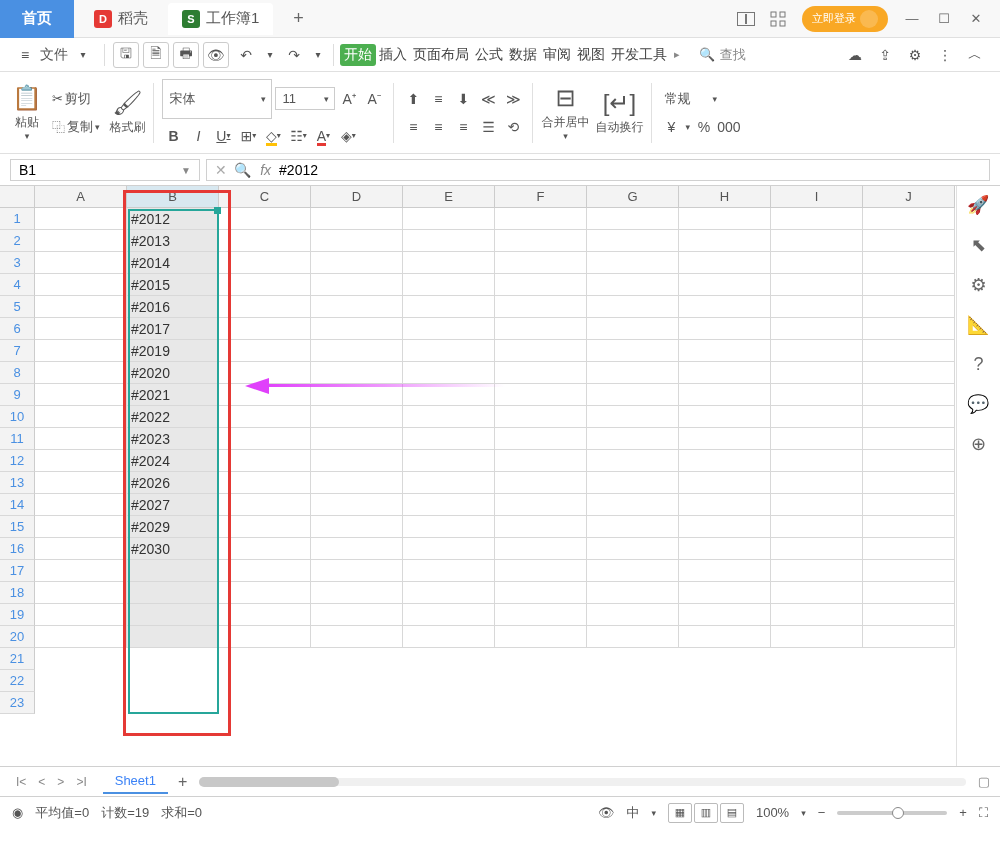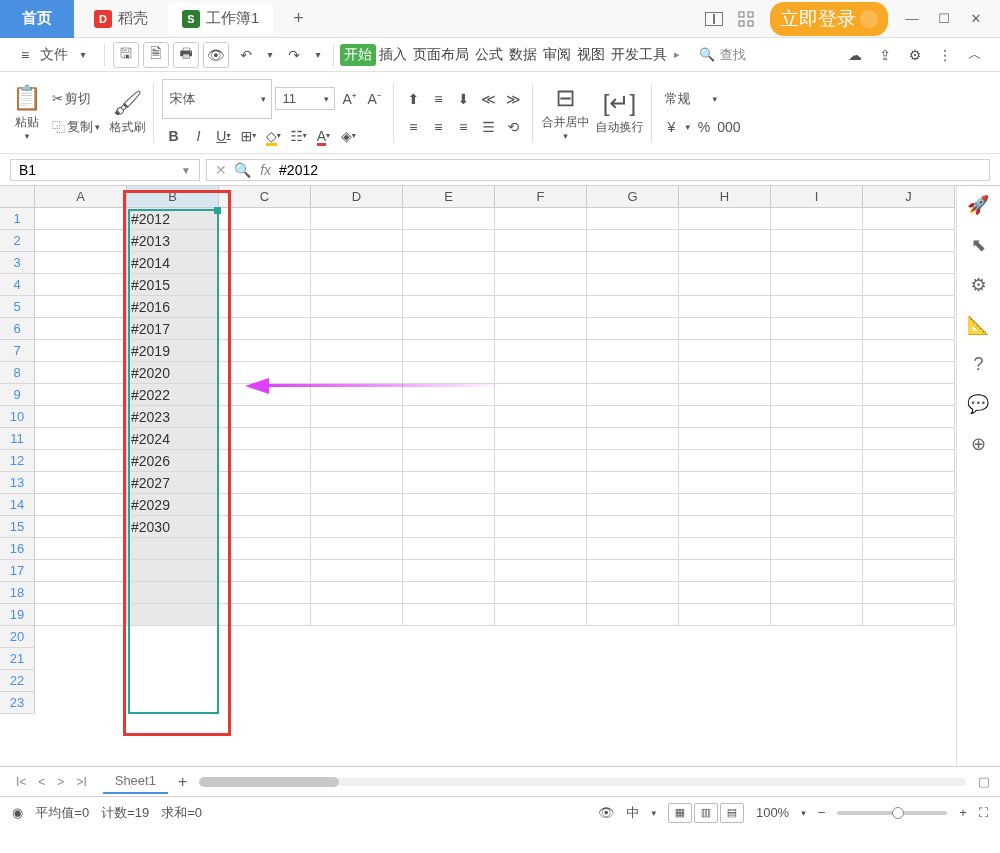--- a/index.html
+++ b/index.html
@@ -7,21 +7,21 @@
 
 
 .titlebar { height: 38px; background: #f8f8f8; display: flex; align-items: center; border-bottom: 1px solid #e0e0e0; }
 .tab-home { background: #4a90e2; color: #fff; height: 38px; padding: 0 22px; display: flex; align-items: center; font-size: 15px; font-weight: bold; }
 .tab-doc { height: 32px; margin-left: 6px; padding: 0 14px; display: flex; align-items: center; font-size: 15px; color: #555; border-radius: 4px 4px 0 0; }
 .tab-doc.active { background: #fff; }
 .tab-icon { width: 18px; height: 18px; border-radius: 3px; margin-right: 6px; display: inline-flex; align-items: center; justify-content: center; font-size: 11px; color: #fff; font-weight: bold; }
 .tab-new { margin-left: 12px; font-size: 18px; color: #666; padding: 4px 8px; }
 .spacer { flex: 1; }
 .tbtn { width: 28px; height: 28px; display: flex; align-items: center; justify-content: center; color: #555; font-size: 15px; border: 1px solid transparent; border-radius: 3px; margin: 0 2px; }
-.login-btn { background: #f9a825; color: #fff; padding: 4px 10px; border-radius: 14px; font-size: 19px; display: flex; align-items: center; margin: 0 8px; }
+.login-btn { background: #f9a825; color: #fff; padding: 4px 10px; border-radius: 14px; font-size: 11px; display: flex; align-items: center; margin: 0 8px; }
 .login-btn .av { width: 18px; height: 18px; border-radius: 50%; background: #fff3; margin-left: 4px; display: inline-block; }
 .win-btns { display: flex; margin-right: 8px; }
 .win-btns > div { width: 32px; height: 32px; display: flex; align-items: center; justify-content: center; color: #666; font-size: 13px; }
 
 
 .menubar { height: 34px; display: flex; align-items: center; padding: 0 10px; border-bottom: 1px solid #e0e0e0; font-size: 14px; color: #555; }
 .menubar .ib { width: 26px; height: 26px; display: flex; align-items: center; justify-content: center; color: #555; border: 1px solid #ccc; border-radius: 3px; margin: 0 2px; font-size: 14px; }
 .menubar .ib.nob { border: none; }
 .menu-tab { padding: 0 3px; font-size: 14px; color: #444; }
 .menu-tab.active { background: #4caf50; color: #fff; padding: 2px 4px; border-radius: 3px; }
@@ -68,21 +68,21 @@
 .arrow { position: absolute; left: 245px; top: 192px; width: 260px; height: 16px; }
 .arrow-line { position: absolute; left: 20px; top: 6px; width: 240px; height: 3px; background: linear-gradient(to right, #e040fb, #e040fb88, transparent); }
 .arrow-head { position: absolute; left: 0; top: 0; width: 0; height: 0; border-top: 8px solid transparent; border-bottom: 8px solid transparent; border-right: 24px solid #e040fb; }
 
 
 .rsidebar { width: 44px; border-left: 1px solid #e0e0e0; display: flex; flex-direction: column; align-items: center; padding-top: 8px; gap: 18px; font-size: 18px; color: #666; }
 
 
 .sheettabs { height: 30px; border-top: 1px solid #d0d0d0; display: flex; align-items: center; font-size: 13px; padding: 0 10px; }
 .sheettabs .nav { color: #888; padding: 0 6px; font-size: 12px; }
-.sheet-tab { padding: 4px 12px; color: #737373; border-bottom: 2px solid #4a90e2; margin-left: 10px; }
+.sheet-tab { padding: 4px 12px; color: #3b82f6; border-bottom: 2px solid #4a90e2; margin-left: 10px; }
 .sheet-add { margin-left: 10px; color: #666; font-size: 16px; }
 .hscroll { flex: 1; margin: 0 12px; height: 14px; position: relative; }
 .hscroll-track { position: absolute; left: 0; right: 0; top: 3px; height: 8px; background: #f0f0f0; border-radius: 4px; }
 .hscroll-thumb { position: absolute; left: 0; width: 140px; top: 2px; height: 10px; background: #c8c8c8; border-radius: 5px; }
 
 
 .statusbar { height: 32px; border-top: 1px solid #d0d0d0; display: flex; align-items: center; font-size: 13px; color: #555; padding: 0 12px; gap: 12px; }
 .statusbar .sp { flex: 1; }
 .view-btns { display: flex; gap: 2px; }
 .view-btns > div { width: 24px; height: 20px; border: 1px solid #bbb; border-radius: 2px; display: flex; align-items: center; justify-content: center; font-size: 11px; }
@@ -405,20 +405,32 @@
           <div class="cell"></div>
           <div class="cell"></div>
           <div class="cell"></div>
           <div class="cell"></div>
           <div class="cell"></div>
           <div class="cell"></div>
           <div class="cell"></div>
         </div>
         <div class="row">
           <div class="cell"></div>
+          <div class="cell selcol">#2021</div>
+          <div class="cell"></div>
+          <div class="cell"></div>
+          <div class="cell"></div>
+          <div class="cell"></div>
+          <div class="cell"></div>
+          <div class="cell"></div>
+          <div class="cell"></div>
+          <div class="cell"></div>
+        </div>
+        <div class="row">
+          <div class="cell"></div>
           <div class="cell selcol">#2022</div>
           <div class="cell"></div>
           <div class="cell"></div>
           <div class="cell"></div>
           <div class="cell"></div>
           <div class="cell"></div>
           <div class="cell"></div>
           <div class="cell"></div>
           <div class="cell"></div>
         </div>

